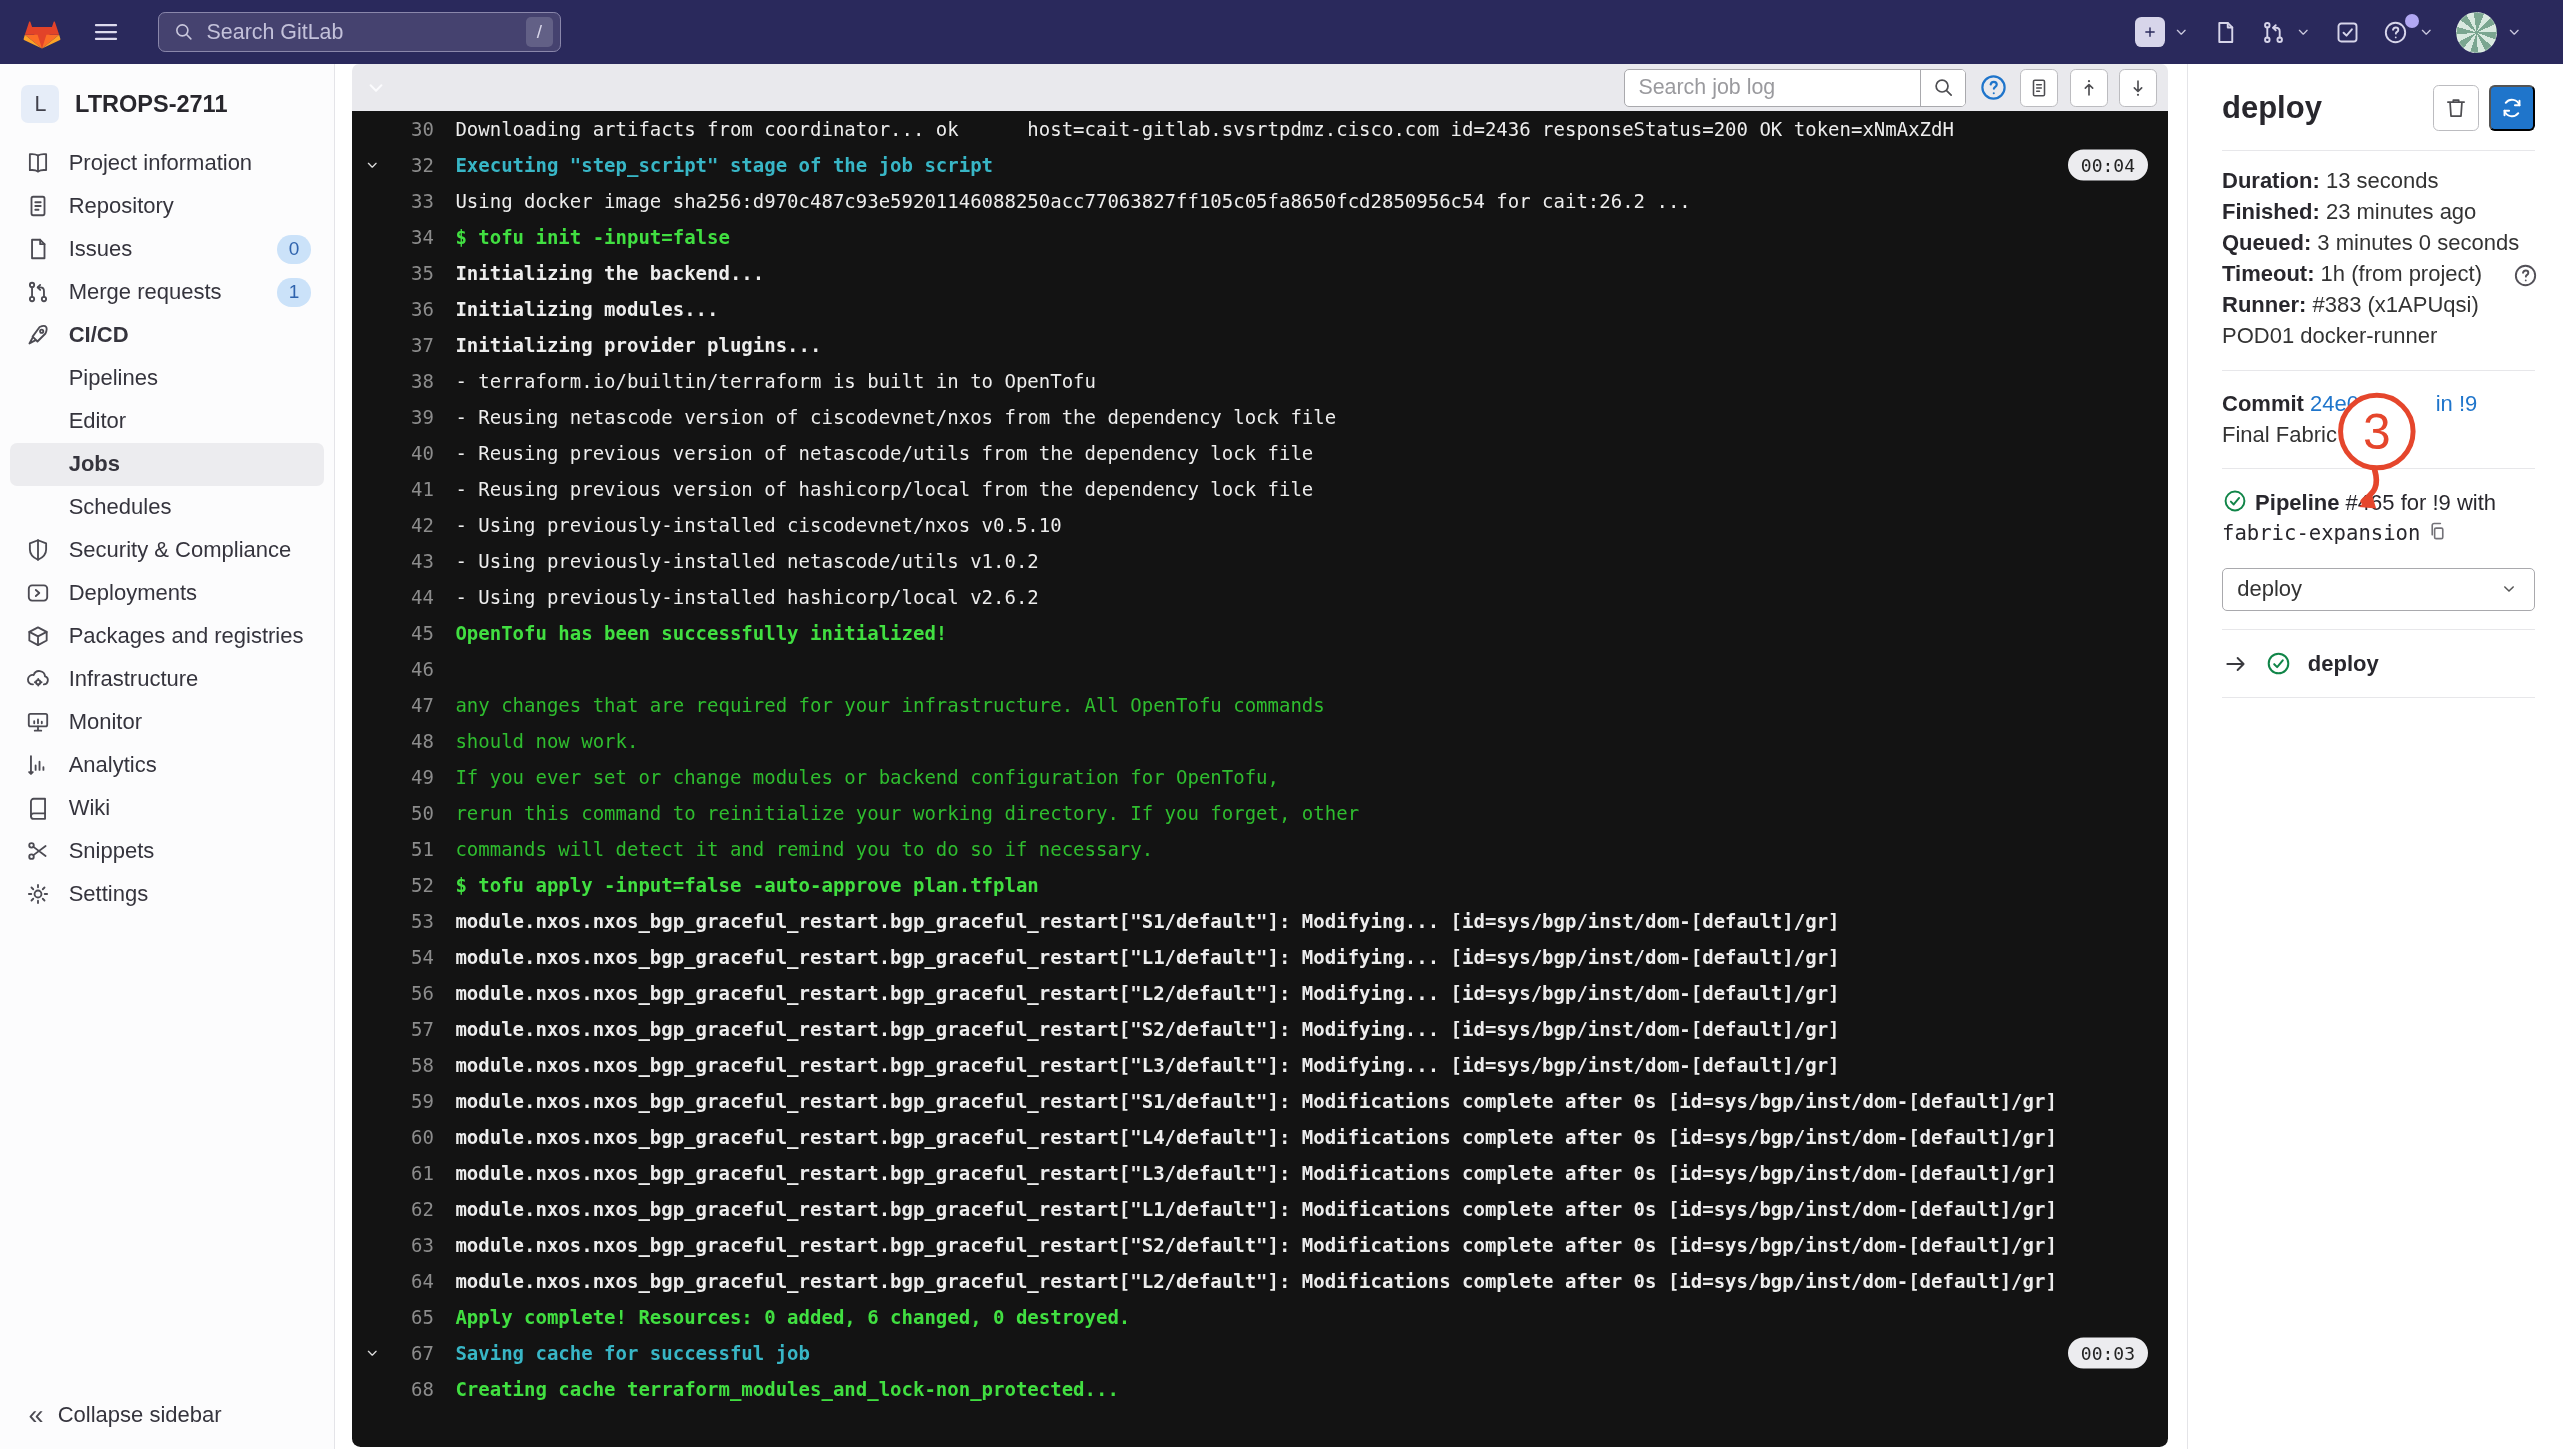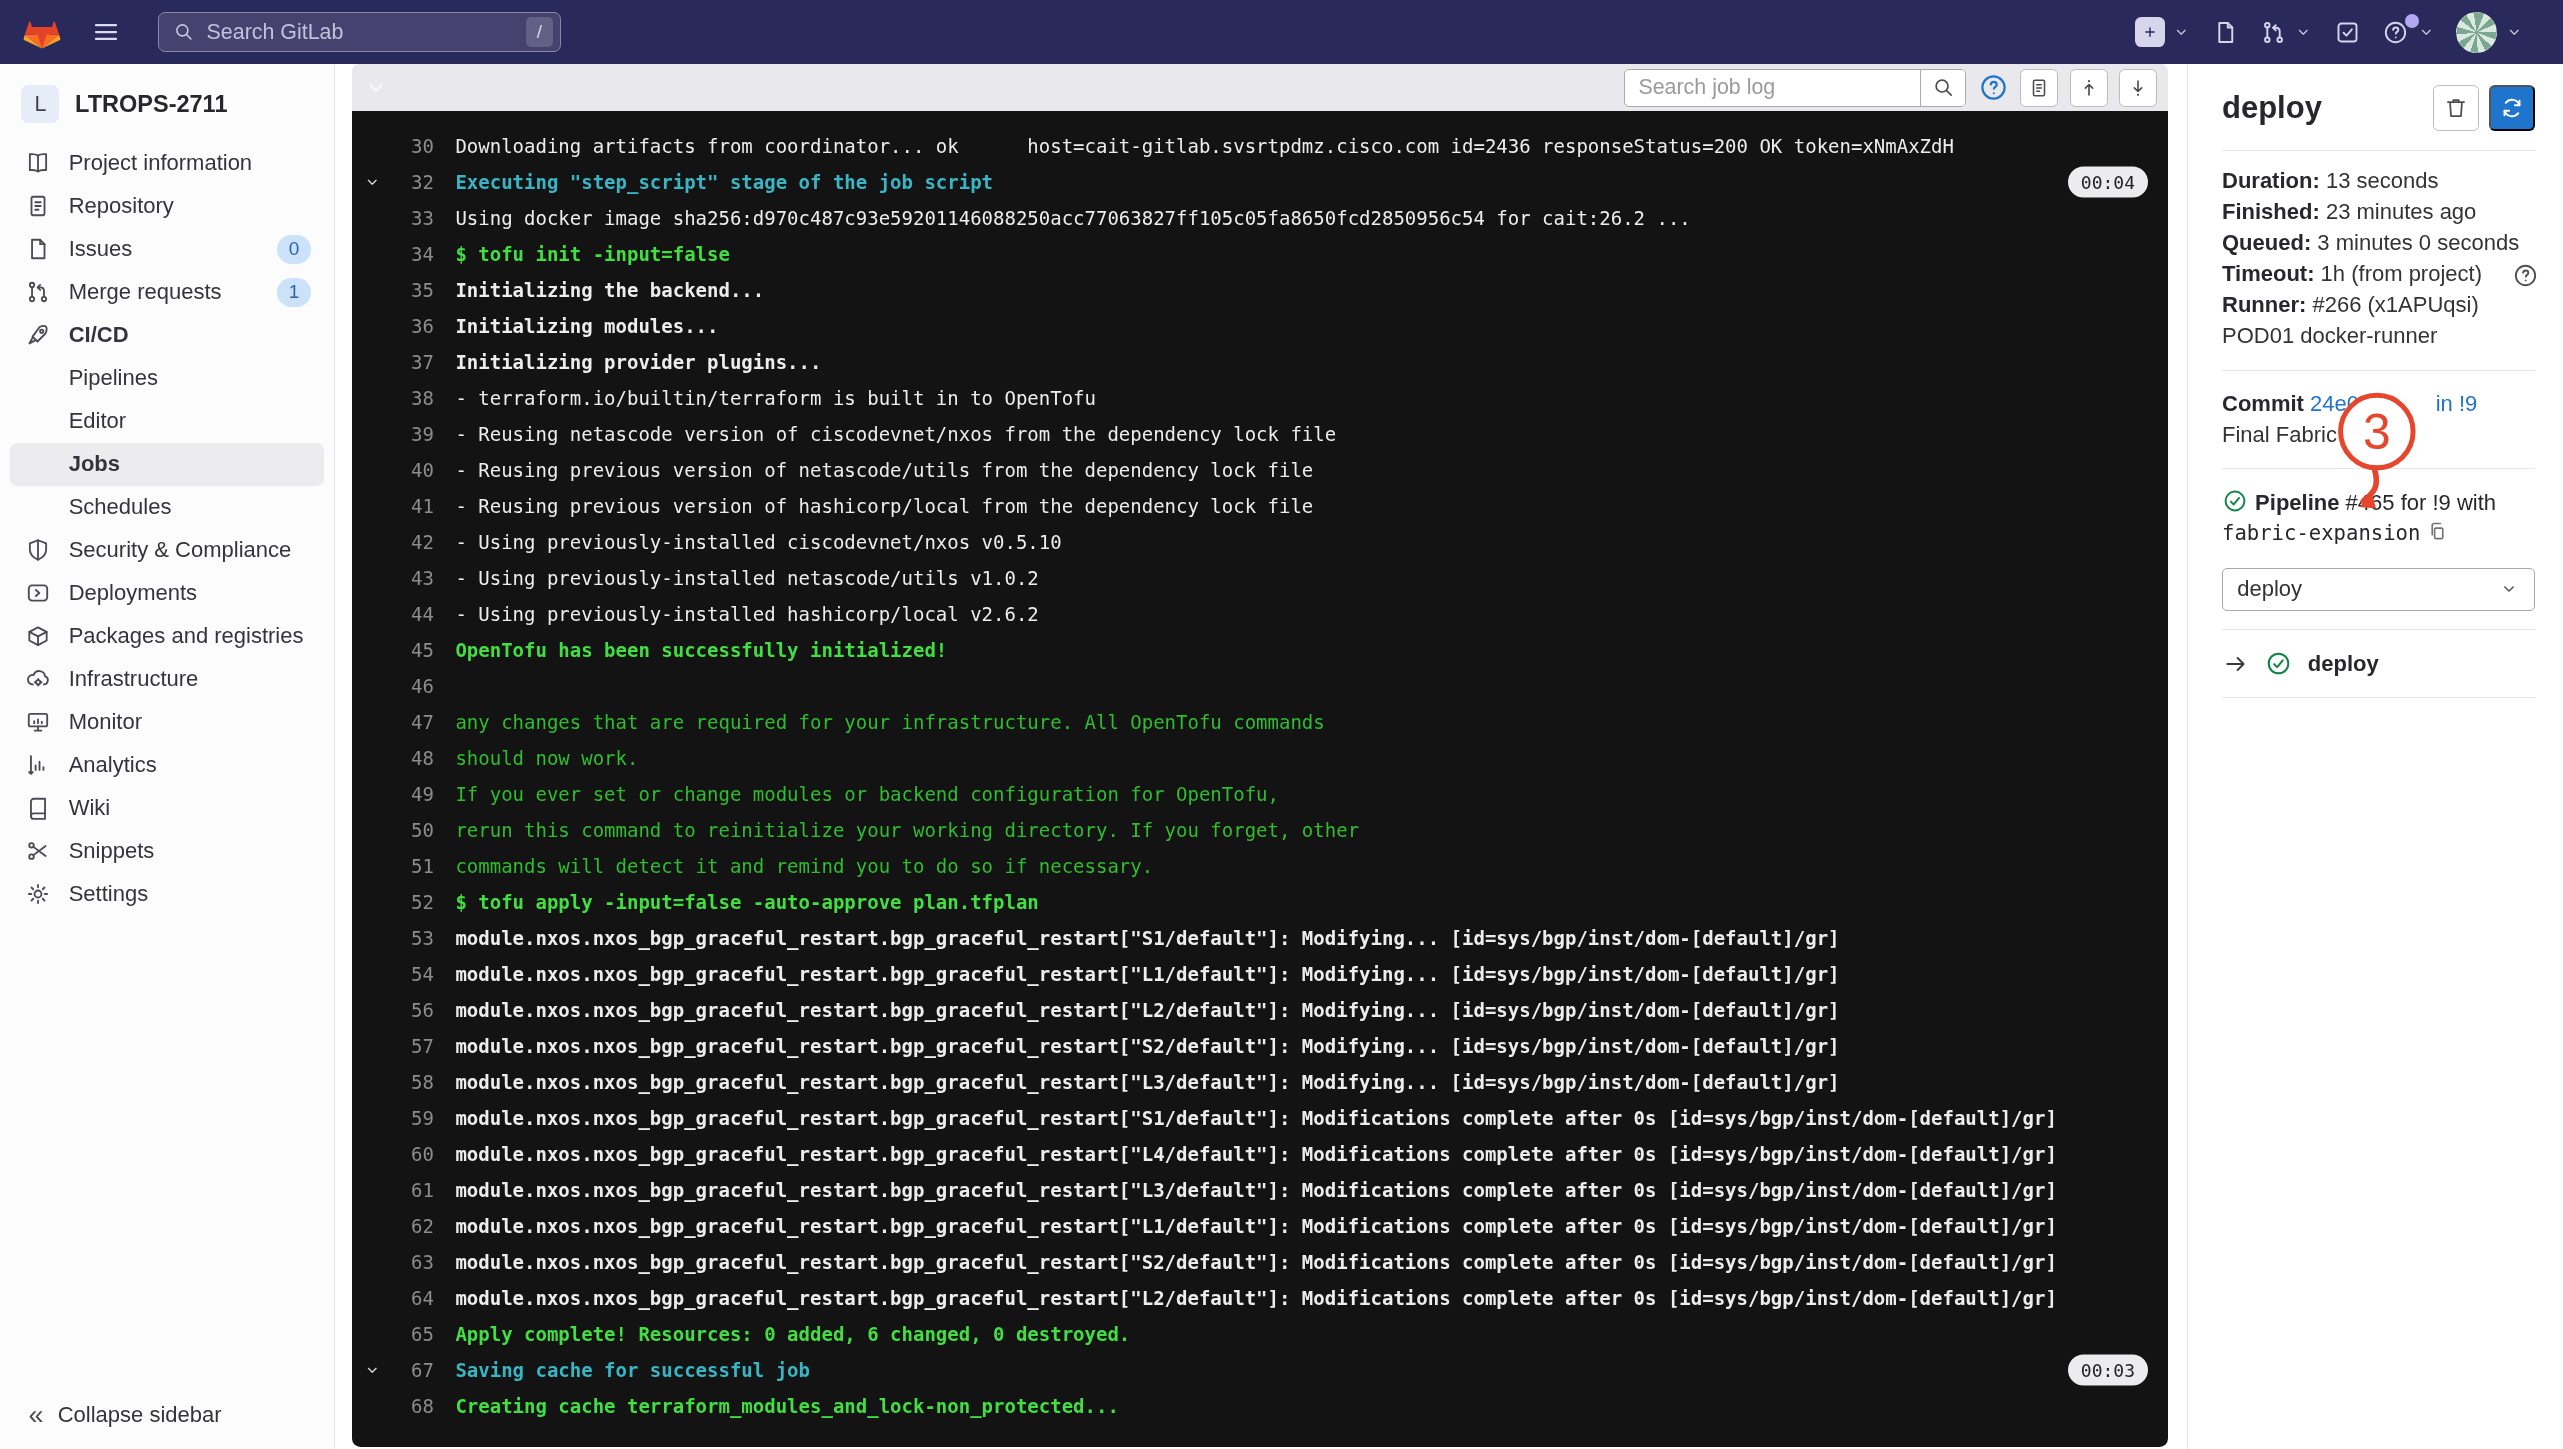--- a/index.html
+++ b/index.html
@@ -65,21 +65,21 @@
   .sbtn{width:44px;height:100%;border-left:1.4px solid #a9a9ad;display:flex;align-items:center;
          justify-content:center;color:#4e4e52;background:#fff;flex:none;}
   .sbtn svg{width:23px;height:23px;}
   .helpbtn{width:31px;height:31px;color:#1f75cb;}
   .helpbtn svg{width:31px;height:31px;}
   .tbtn{width:38px;height:38px;background:#fff;border:1.4px solid #bcbcc0;border-radius:5.7px;
         display:flex;align-items:center;justify-content:center;color:#4e4e52;box-sizing:border-box;}
   .tbtn svg{width:22px;height:22px;}
   
   .log{position:absolute;left:352px;top:111px;width:1816px;height:1336px;background:#131313;
-       border-radius:0 0 8.5px 8.5px;box-sizing:border-box;padding-top:17px;
+       border-radius:0 0 8.5px 8.5px;box-sizing:border-box;
        font-family:"DejaVu Sans Mono",monospace;z-index:1;}
   .lrow{height:36px;display:flex;align-items:center;position:relative;font-size:19px;}
   .lrow .car{width:41px;display:flex;justify-content:center;color:#dcdcdc;flex:none;}
   .lrow .car svg{width:18.5px;height:18.5px;}
   .lrow .num{width:41px;text-align:right;color:#8c8c8c;flex:none;}
   .lrow .txt{margin-left:21.4px;white-space:pre;}
   .white{color:#ededed;} .green{color:#2fbd2f;} .green.b{color:#41df41;} .cyan{color:#38b6c6;}
   .b{font-weight:700;}
   .dur{position:absolute;right:20px;top:50%;transform:translateY(-50%);background:#ececef;color:#232323;
        border-radius:15.7px;height:31px;padding:0 13px;display:flex;align-items:center;font-size:18px;}
@@ -607,21 +607,21 @@
           </svg>
       </button>
     </span>
   </div>
   <hr class="pdiv">
   <div class="details">
     <div class="detail"><b>Duration:</b> <span>13 seconds</span></div>
       <div class="detail"><b>Finished:</b> <span>23 minutes ago</span></div>
       <div class="detail"><b>Queued:</b> <span>3 minutes 0 seconds</span></div>
       <div class="detail"><b>Timeout:</b> <span>1h (from project)</span></div>
-      <div class="detail"><b>Runner:</b> <span>#266 (x1APUqsi) POD01 docker-runner</span></div>
+      <div class="detail"><b>Runner:</b> <span>#383 (x1APUqsi) POD01 docker-runner</span></div>
       <span class="timeout-help">
       <svg viewBox="0 0 24 24" fill="none" stroke="currentColor" stroke-width="1.7" stroke-linecap="round">
           <circle cx="12" cy="12" r="8.6"></circle>
           <path d="M9.8 9.6c.3-1.3 1.3-2 2.4-2 1.3 0 2.3.9 2.3 2.1 0 1.7-2 1.7-2.2 3.2"></path>
           <circle cx="12.2" cy="16.4" r="0.8" fill="currentColor" stroke="none"></circle>
         </svg>
     </span>
   </div>
   <hr class="pdiv">
   <div class="commit-block">

